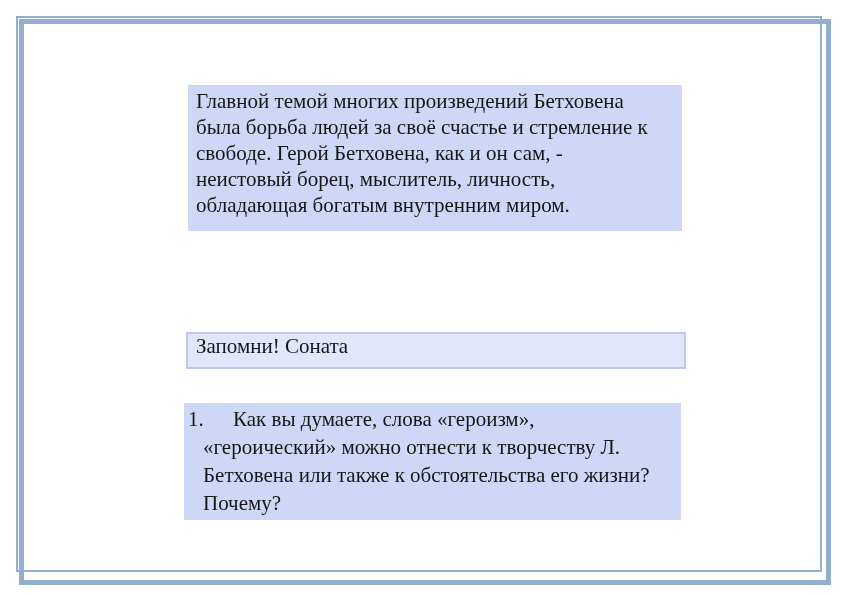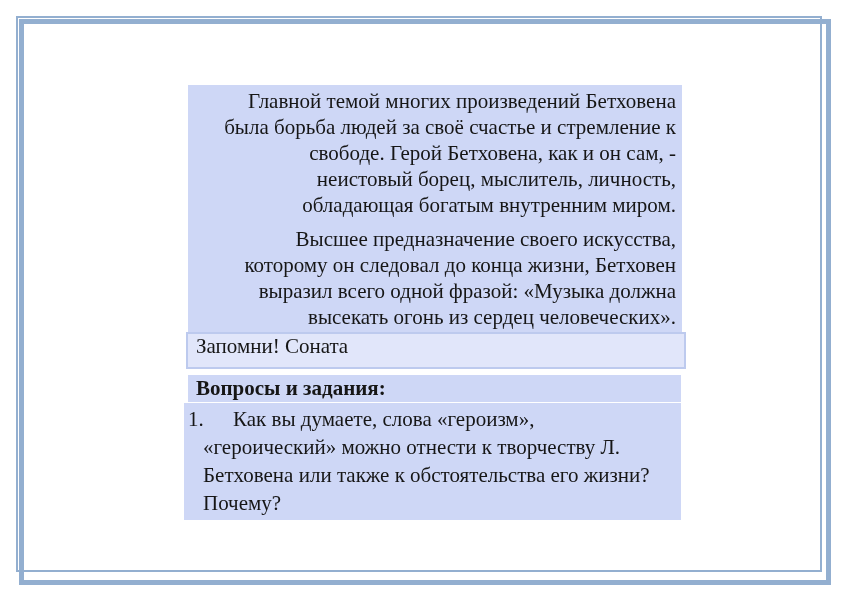--- a/index.html
+++ b/index.html
@@ -25,21 +25,20 @@
   }
   .frame-thick{
     position:absolute;left:19px;top:19px;width:812px;height:566px;
     border:5px solid var(--frame);box-sizing:border-box;
   }
   .main-text{
     position:absolute;left:188px;top:85px;width:494px;
     background:var(--highlight);
     box-sizing:border-box;
     padding:3px 6px 5px 8px;
-    text-align:right;
   }
   .main-text p{
     margin:0;
     font-size:21px;line-height:26px;
     white-space:pre;
   }
   .main-text p.para-1{margin-bottom:8px;}
   .note-box{
     position:absolute;left:186px;top:332px;width:500px;height:37px;
     box-sizing:border-box;
@@ -81,33 +80,26 @@
 
   <div class="frame-thin"></div>
   <div class="frame-thick"></div>
 
   <div class="main-text">
     <p class="para-1">Главной темой многих произведений Бетховена
 была борьба людей за своё счастье и стремление к
 свободе. Герой Бетховена, как и он сам, -
 неистовый борец, мыслитель, личность,
 обладающая богатым внутренним миром.</p>
-    <p class="para-2">Высшее предназначение своего искусства,
-которому он следовал до конца жизни, Бетховен
-выразил всего одной фразой: «Музыка должна
-высекать огонь из сердец человеческих».</p>
   </div>
 
   <div class="note-box">
     <span>Запомни! Соната</span>
   </div>
 
-  <div class="questions-header">
-    <span>Вопросы и задания:</span>
-  </div>
 
   <div class="questions-list">
     <p class="q"><span class="q-num">1.</span><span class="q-text">Как вы думаете, слова «героизм»,
 «героический» можно отнести к творчеству Л.
 Бетховена или также к обстоятельства его жизни?
 Почему?</span></p>
   </div>
 
 </div>
 

